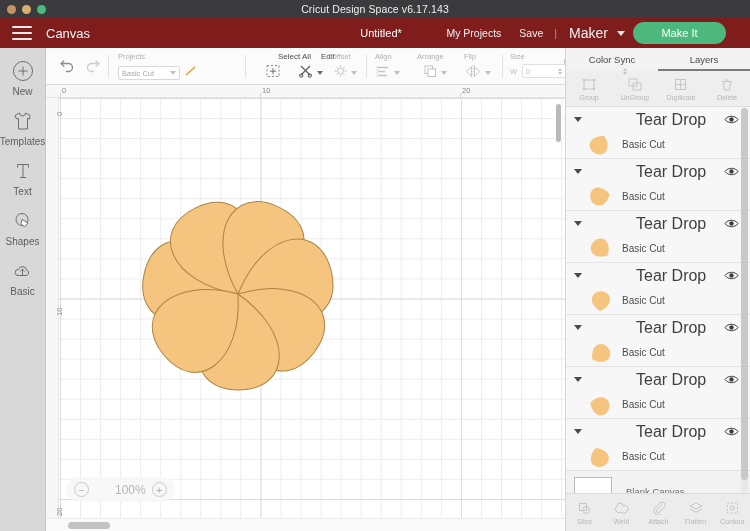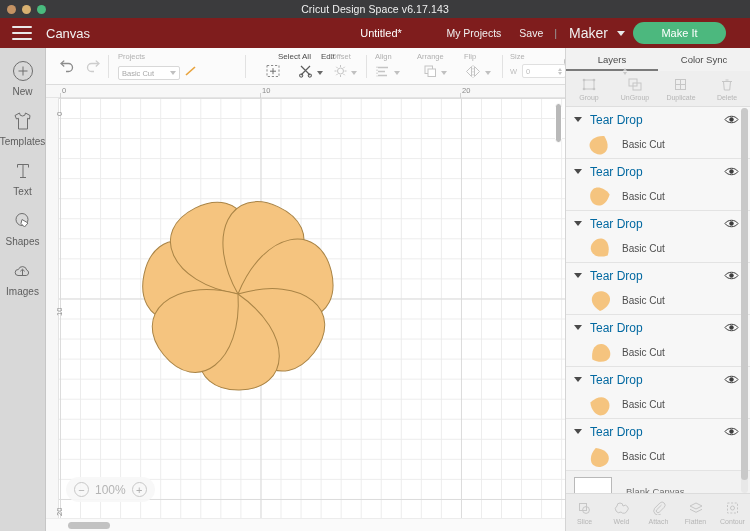--- a/index.html
+++ b/index.html
@@ -144,21 +144,21 @@
   }
   .hthumb { position: absolute; left: 22px; top: 3px; width: 42px; height: 7px;
     background: #c2c2c2; border-radius: 4px; }
   .zoomctl {
     position: absolute; left: 20px; bottom: 29px;
     background: rgba(247,247,247,0.9); border-radius: 14px;
     height: 25px; display: flex; align-items: center; gap: 6px; padding: 0 8px;
   }
   .zbtn { width: 15px; height: 15px; border-radius: 50%; border: 1px solid #c8c8c8;
     color: #b0b0b0; font-size: 11px; line-height: 12px; text-align: center; cursor: pointer; background: transparent;}
-  .zval { font-size: 12px; color: #b5b5b5; }
+  .zval { font-size: 12px; color: #b5b5b5; margin-left: 20px; }
 
   
   .rightpanel {
     position: absolute; left: 565px; top: 48px; width: 185px; height: 483px;
     background: #f2f2f2; border-left: 1px solid #d4d4d4;
   }
   .rp-tabs { display: flex; height: 23px; background: #f2f2f2; }
   .rp-tab { flex: 1; text-align: center; font-size: 9.5px; color: #4a4a4a;
     line-height: 23px; cursor: pointer; }
   .rp-tab.active { border-bottom: 2px solid #7a7a7a; }
@@ -170,21 +170,21 @@
   .rp-act-txt { font-size: 7px; color: #b6b6b6; margin-top: 2px; }
   .layerlist { position: absolute; top: 59px; left: 0; width: 185px; height: 388px;
     overflow: hidden; background: #f2f2f2; }
   .layer {
     background: #f7f7f7; border-bottom: 1px solid #e3e3e3; height: 52px;
     position: relative; cursor: pointer;
   }
   .layer-head { display: flex; align-items: center; height: 25px; padding-left: 8px; }
   .l-caret { width:0;height:0;border-left:4px solid transparent;border-right:4px solid transparent;
     border-top:5px solid #4a4a4a; margin-right: 8px; cursor: pointer; }
-  .l-name { font-size: 12px; color: #0369a1; }
+  .l-name { font-size: 16px; color: #404040; margin-left: 46px; }
   .l-eye { margin-left: auto; margin-right: 12px; }
   .layer-sub { display: flex; align-items: center; height: 25px; padding-left: 22px; }
   .l-swatch { width: 24px; height: 22px; display: flex; align-items: center; justify-content: center; }
   .l-op { font-size: 10px; color: #4d4d4d; margin-left: 10px; }
   .blankrow { display: flex; align-items: center; height: 40px; padding-left: 8px;
      background: #f2f2f2; }
   .blank-sw { width: 38px; height: 28px; background: #fff; border: 1px solid #b9b9b9; }
   .blank-txt { font-size: 9.5px; color: #6d6d6d; margin-left: 14px; }
   .lp-scroll { position: absolute; right: 2px; top: 60px; width: 7px; height: 385px;
     background: #e8e8e8; border-radius: 4px; }
@@ -273,21 +273,21 @@
       <div class="rail-txt">Shapes</div>
     </div>
 
     <div class="rail-item">
       <div class="rail-ico">
         <svg width="24" height="22" viewBox="0 0 24 22">
             <path d="M7 15.5a3 3 0 0 1 .4-6 4.3 4.3 0 0 1 8.3.6 2.8 2.8 0 0 1-.4 5.4Z" fill="none" stroke="#6e6e6e" stroke-width="1"></path>
             <path d="M11.5 15V9.5M9.3 11.3 11.5 9.2l2.2 2.1" fill="none" stroke="#6e6e6e" stroke-width="1"></path>
           </svg>
       </div>
-      <div class="rail-txt">Images</div>
+      <div class="rail-txt">Basic</div>
     </div>
   </div>
 
   <div class="toolbar">
 
     <div class="tb-group" style="left:12px;">
       <div class="tb-row" style="top:11px;gap:10px;">
         <span>
           <svg width="17" height="14" viewBox="0 0 17 14">
               <path d="M4 4.5h6.5a4 4 0 0 1 0 8H8" fill="none" stroke="#8b8b8b" stroke-width="1.3"></path>
@@ -477,22 +477,22 @@
     <div class="zoomctl">
       <button class="zbtn">−</button>
       <span class="zval">100%</span>
       <button class="zbtn">+</button>
     </div>
   </div>
 
   <div class="rightpanel">
 
     <div class="rp-tabs">
+      <div class="rp-tab">Color Sync</div>
       <div class="rp-tab active">Layers</div>
-      <div class="rp-tab">Color Sync</div>
     </div>
 
     <div class="rp-actions">
       <div class="rp-act">
         <span class="rp-act-ico">
           <svg width="16" height="15" viewBox="0 0 16 15">
               <rect x="3" y="3" width="10" height="9" fill="none" stroke="#c6c6c6" stroke-width="1"></rect>
               <circle cx="3" cy="3" r="1.3" fill="#c6c6c6"></circle>
               <circle cx="13" cy="3" r="1.3" fill="#c6c6c6"></circle>
               <circle cx="3" cy="12" r="1.3" fill="#c6c6c6"></circle>

